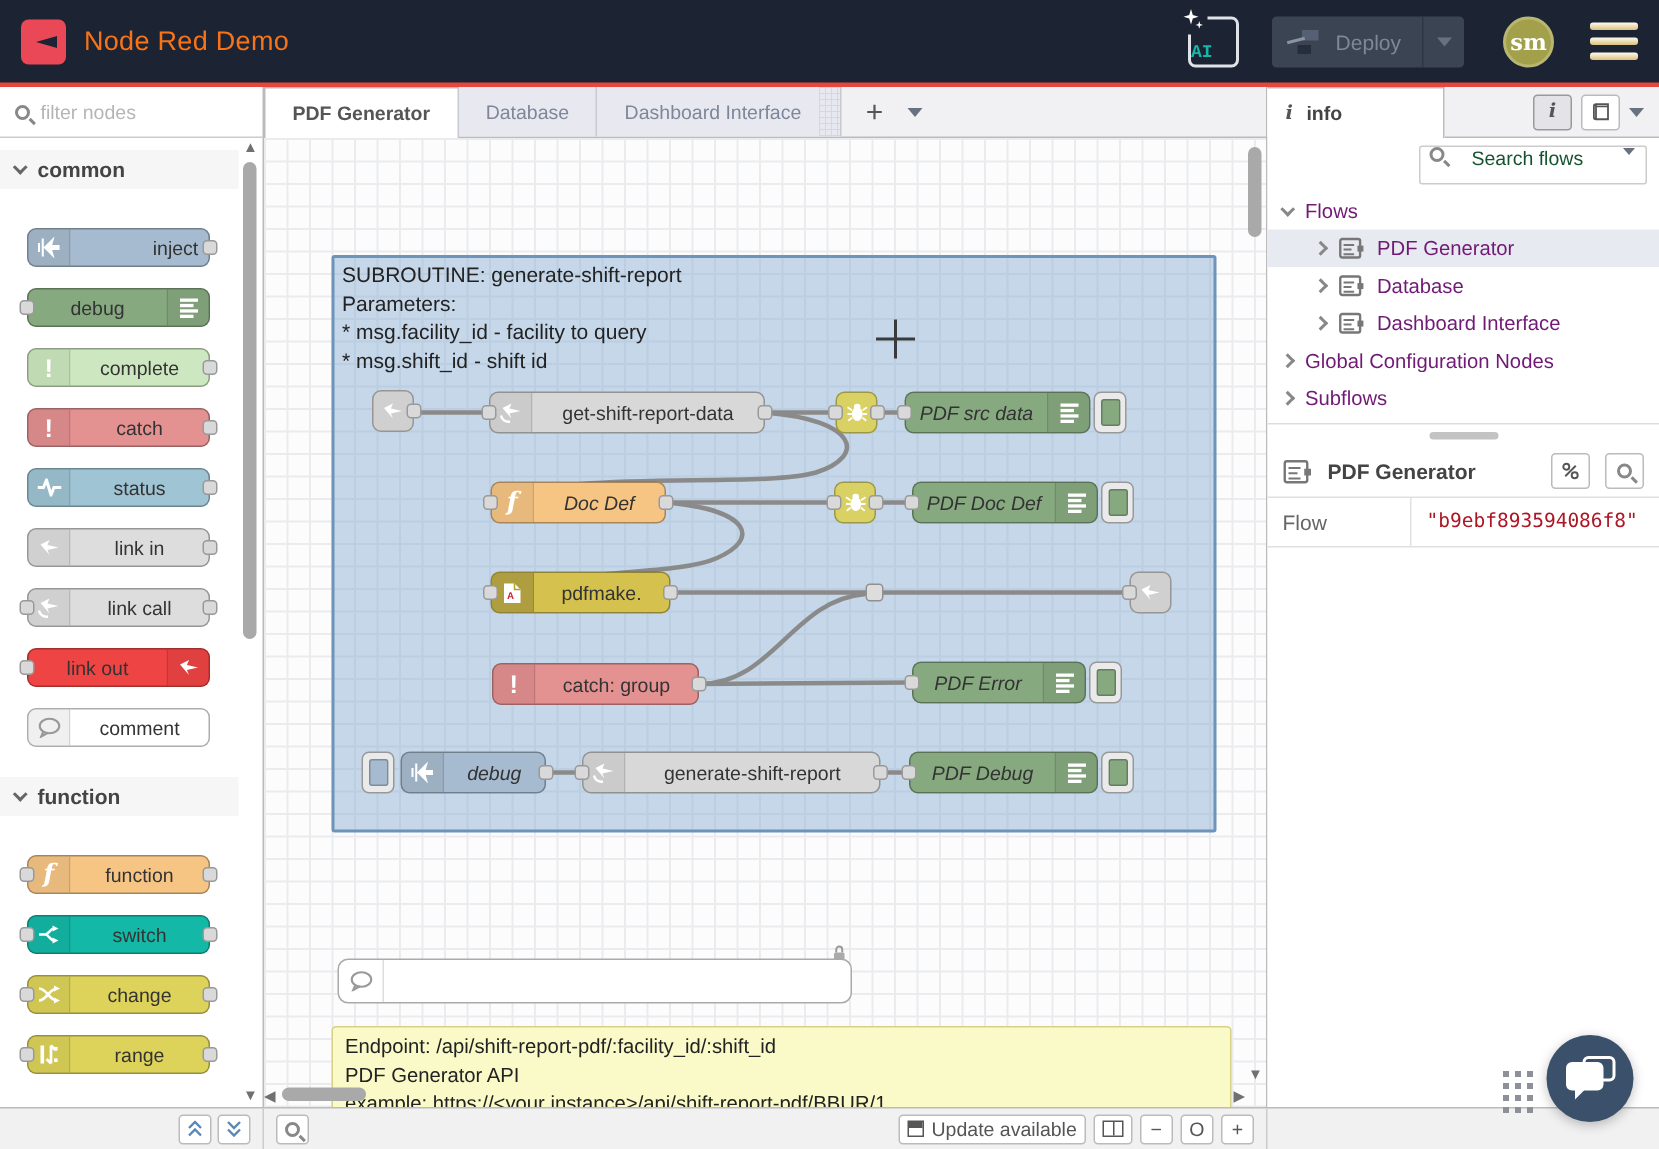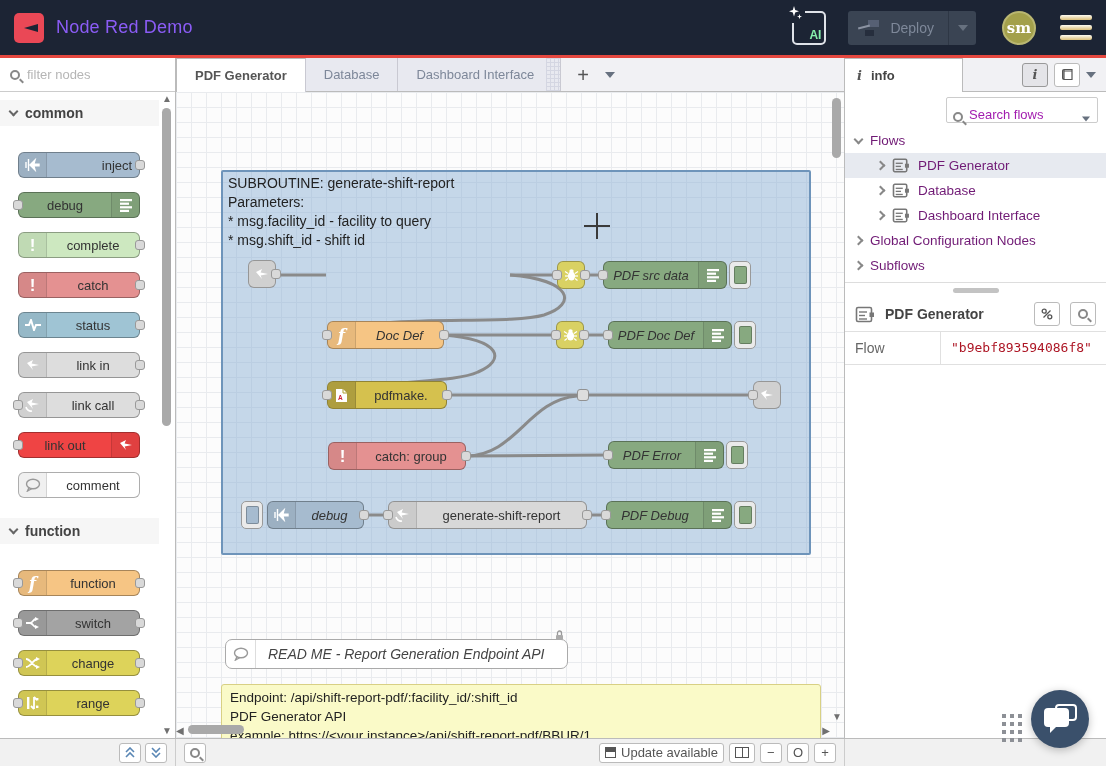--- a/index.html
+++ b/index.html
@@ -5,24 +5,24 @@
   * { box-sizing: border-box; margin:0; padding:0; }
   html,body { width:1106px; height:766px; overflow:hidden; }
   body { font-family:"Liberation Sans", sans-serif; font-size:13px; color:#333; background:#fff; }
   .app { position:relative; width:1106px; height:766px; display:flex; flex-direction:column; overflow:hidden; }
 
   
   .header { height:58px; background:#1c2434; border-bottom:3px solid #e5473f; display:flex; align-items:center; padding:0 14px; flex:0 0 auto; }
   .logo { width:30px; height:30px; border-radius:5px; margin-right:12px; position:relative; overflow:hidden; background:#ea4856; }
   .logo::before { content:""; position:absolute; left:10px; top:11px; width:0; height:0;
      border-right:14px solid #1c2434; border-top:4px solid transparent; border-bottom:4px solid transparent; }
-  .htitle { color:#8b5cf6; font-size:18px; letter-spacing:.2px; }
+  .htitle { color:#f97316; font-size:18px; letter-spacing:.2px; }
   .hspacer { flex:1; }
   .ai-btn { width:34px; height:34px; border:2px solid #dfe2e8; border-radius:5px; position:relative; margin-right:22px; }
-  .ai-btn .ai-t { position:absolute; right:3px; bottom:1px; color:#86efac; font-weight:bold; font-size:12px; }
+  .ai-btn .ai-t { position:absolute; right:16px; bottom:1px; color:#14b8a6; font-weight:bold; font-size:12px;font-family:Liberation Mono, monospace; }
   .ai-btn svg { position:absolute; left:-7px; top:-8px; background:#1c2434; }
   .deploy { height:34px; background:#3a4453; border-radius:3px; display:flex; align-items:center; margin-right:26px; }
   .deploy .dmain { display:flex; align-items:center; padding:0 14px 0 10px; gap:10px; }
   .deploy .dtext { color:#7e8899; font-size:14px; }
   .deploy .dcaret { width:28px; align-self:stretch; display:flex; align-items:center; justify-content:center; border-left:1px solid #2e3745; }
   .caret-down { width:0;height:0;border-left:5px solid transparent;border-right:5px solid transparent;border-top:6px solid #67717f; }
   .dep-icon { position:relative; width:22px; height:16px; }
   .dep-icon i { position:absolute; background:#60697a; }
   .dep-icon .b1{ left:10px; top:0; width:11px; height:7px; background:#566074;}
   .dep-icon .b2{ left:7px; top:10px; width:9px; height:6px; background:#262e3d;}
@@ -99,21 +99,21 @@
 
   
   .sidebar { width:261px; flex:0 0 auto; background:#fff; display:flex; flex-direction:column; position:relative; }
   .sb-tabs { height:34px; background:#f1f1f4; border-bottom:1px solid #bbb; display:flex; align-items:stretch; flex:0 0 auto; }
   .sb-tab { width:118px; background:#fff; border-right:1px solid #bbb; border-top:1px solid #bbb; margin-bottom:-1px; display:flex; align-items:center; gap:9px; padding:0 12px; font-weight:bold; color:#444; }
   .i-glyph { font-family:"DejaVu Serif", serif; font-weight:bold; font-style:italic; color:#555; }
   .sb-tools { flex:1; display:flex; align-items:center; justify-content:flex-end; gap:6px; padding:0 10px; }
   .sq-btn { min-width:26px; height:24px; border:1px solid #bbb; border-radius:3px; background:#fff; display:flex; align-items:center; justify-content:center; font-size:13px; color:#555; }
   .sq-btn.active { background:#e4e4e8; border-color:#999; }
   .sb-search-row { height:36px; display:flex; align-items:center; justify-content:flex-end; padding:0 8px; flex:0 0 auto; }
-  .sb-search { width:152px; height:26px; border:1px solid #ccc; border-radius:2px; display:flex; align-items:flex-end; gap:6px; padding:0 6px; color:#a21caf; background:#fff; }
+  .sb-search { width:152px; height:26px; border:1px solid #ccc; border-radius:2px; display:flex; align-items:flex-start; gap:18px; padding:0 6px; color:#14532d; background:#fff; }
   .tree { flex:0 0 auto; padding-bottom:4px; border-bottom:1px solid #ddd; }
   .trow { height:25px; display:flex; align-items:center; gap:8px; padding-left:10px; color:#701a75; font-size:13.5px; white-space:nowrap; overflow:hidden; }
   .trow.sel { background:#e7eaf0; }
   .trow .ind { width:14px; flex:0 0 auto; }
   .divider { height:14px; display:flex; align-items:center; justify-content:center; flex:0 0 auto; }
   .handle { width:46px; height:5px; border-radius:3px; background:#c3c3c3; }
   .detail-head { height:34px; display:flex; align-items:center; gap:10px; padding:0 10px; flex:0 0 auto; }
   .detail-head .dtitle { font-weight:bold; color:#444; flex:1; font-size:14px; }
   .kv { border-top:1px solid #e0e0e0; border-bottom:1px solid #e0e0e0; display:flex; flex:0 0 auto; }
   .kv .k { width:96px; padding:8px 10px; color:#666; font-size:14px; border-right:1px solid #e0e0e0; }
@@ -311,21 +311,21 @@
               <div class="fnode" style="background: rgb(246, 197, 132);">
                 <div class="nicon left">
                   <span style="color:#fff;font-family:'DejaVu Serif',serif;font-style:italic;font-weight:bold;font-size:17px;line-height:1;">f</span>
                 </div>
                 <div class="nlabel">function</div>
                 <span class="port in"></span>
                 <span class="port out"></span>
               </div>
             </div>
             <div class="pitem">
-              <div class="fnode" style="background: #a3a3a3;">
+              <div class="fnode" style="background: #14b8a6;">
                 <div class="nicon left">
                   <svg class="icon" width="15" height="14" viewBox="0 0 15 14">
                     <path d="M1 7 H5 C8 7 8 3 11 3 M5 7 C8 7 8 11 11 11" fill="none" stroke="#fff" stroke-width="1.8"></path>
                     <path d="M10 1 L14 3 L10 5 Z M10 9 L14 11 L10 13 Z" fill="#fff"></path>
                   </svg>
                 </div>
                 <div class="nlabel">switch</div>
                 <span class="port in"></span>
                 <span class="port out"></span>
               </div>
@@ -406,20 +406,31 @@
             <path d="M411 423 H430" fill="none" stroke="#8a8a8a" stroke-width="3"></path>
           </svg>
           <div class="fnode small" style="background: rgb(221, 221, 221); left: 72px; top: 168px; width: 28px;">
             <div class="nicon left">
               <svg class="icon" width="14" height="14" viewBox="0 0 14 14">
                 <path d="M1 5 L7 2 L5.6 5.4 L13 7 L5.6 8.6 L7 12 Z" fill="#fff"></path>
               </svg>
             </div>
             <span class="port out"></span>
           </div>
+          <div class="fnode" style="background: rgb(216, 216, 216); left: 150px; top: 169px; width: 184px;">
+            <div class="nicon left">
+              <svg class="icon" width="15" height="14" viewBox="0 0 15 14">
+                <path d="M2 4 L8 1 L6.6 4.4 L14 6 L6.6 7.6 L8 11 Z" fill="#fff"></path>
+                <path d="M1 9 A5 5 0 0 0 7 13" fill="none" stroke="#fff" stroke-width="1.6"></path>
+              </svg>
+            </div>
+            <div class="nlabel">get-shift-report-data</div>
+            <span class="port in"></span>
+            <span class="port out"></span>
+          </div>
           <div class="fnode small" style="background: rgb(231, 223, 106); left: 381px; top: 169px; width: 28px;">
             <div class="nicon left">
               <svg class="icon" width="15" height="14" viewBox="0 0 15 14">
                 <ellipse cx="7.5" cy="8" rx="3.6" ry="4.6" fill="#fff"></ellipse>
                 <ellipse cx="7.5" cy="3" rx="2.2" ry="1.8" fill="#fff"></ellipse>
                 <g stroke="#fff" stroke-width="1.2">
                   <line x1="4" y1="5.5" x2="1" y2="3.5"></line>
                   <line x1="4" y1="8" x2="1" y2="8"></line>
                   <line x1="4" y1="10.5" x2="1.5" y2="12.5"></line>
                   <line x1="11" y1="5.5" x2="14" y2="3.5"></line>
@@ -577,21 +588,20 @@
           </div>
           <div class="junction" style="left: 401px; top: 297px;"></div>
           <div class="crosshair" style="left: 408px; top: 121px;"></div>
           <div class="comment-node" style="left: 49px; top: 547px; width: 343px;">
             <span class="nicon">
               <svg class="icon" width="16" height="14" viewBox="0 0 16 14">
                 <ellipse cx="8" cy="6" rx="6.5" ry="4.8" fill="none" stroke="#999" stroke-width="1.4"></ellipse>
                 <path d="M4 9.5 L2.5 13 L7 10.5" fill="none" stroke="#999" stroke-width="1.4"></path>
               </svg>
             </span>
-  <span class="nlabel">READ ME - Report Generation Endpoint API</span>
           </div>
           <div class="lock" style="left: 379px; top: 538px;">
             <svg class="icon" width="9" height="11" viewBox="0 0 9 11">
               <path d="M2.5 5 V3 A2 2 0 0 1 6.5 3 V5" fill="none" stroke="#999" stroke-width="1.3"></path>
               <rect x="1" y="5" width="7" height="5" rx="1" fill="#aaa"></rect>
             </svg>
           </div>
           <div class="note" style="left: 45px; top: 592px; width: 600px; height: 150px;">
             <div>Endpoint: /api/shift-report-pdf/:facility_id/:shift_id</div>
             <div>PDF Generator API</div>

